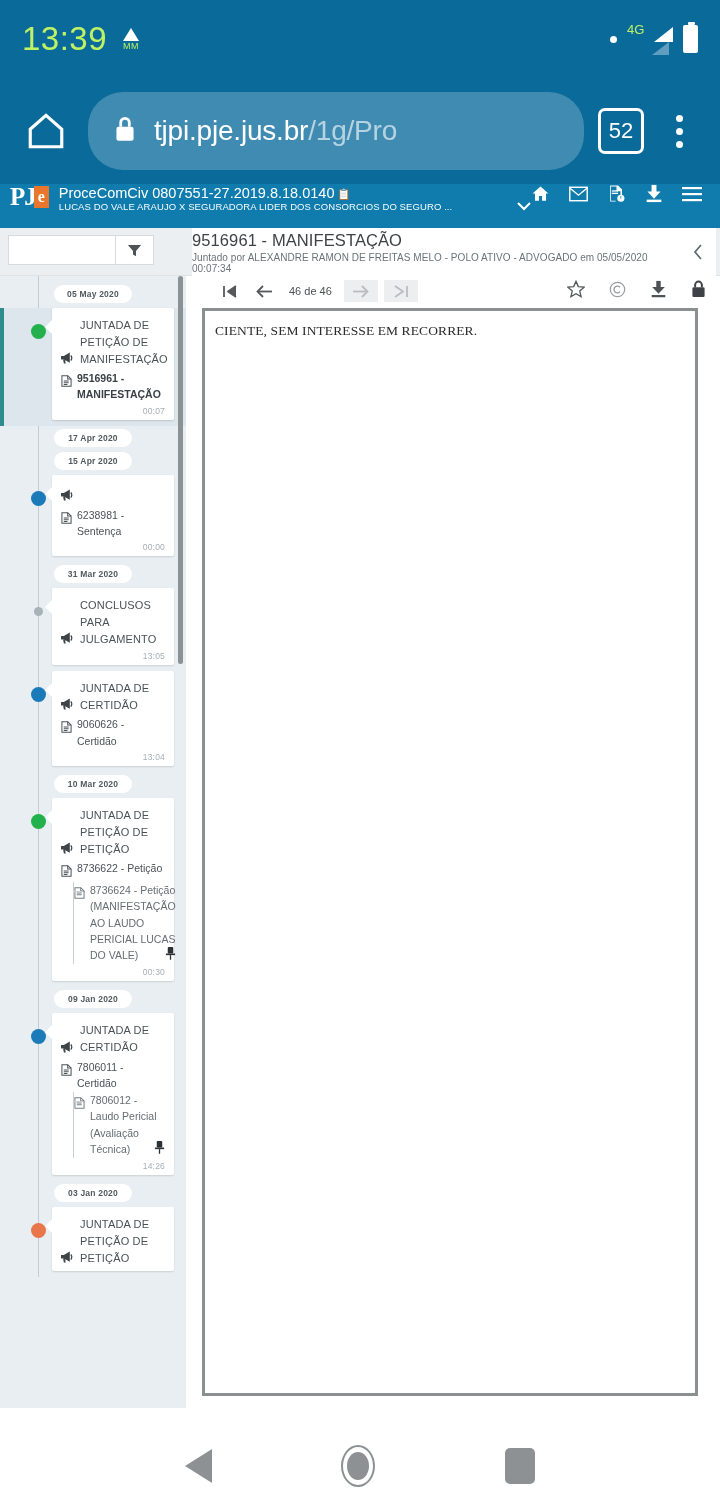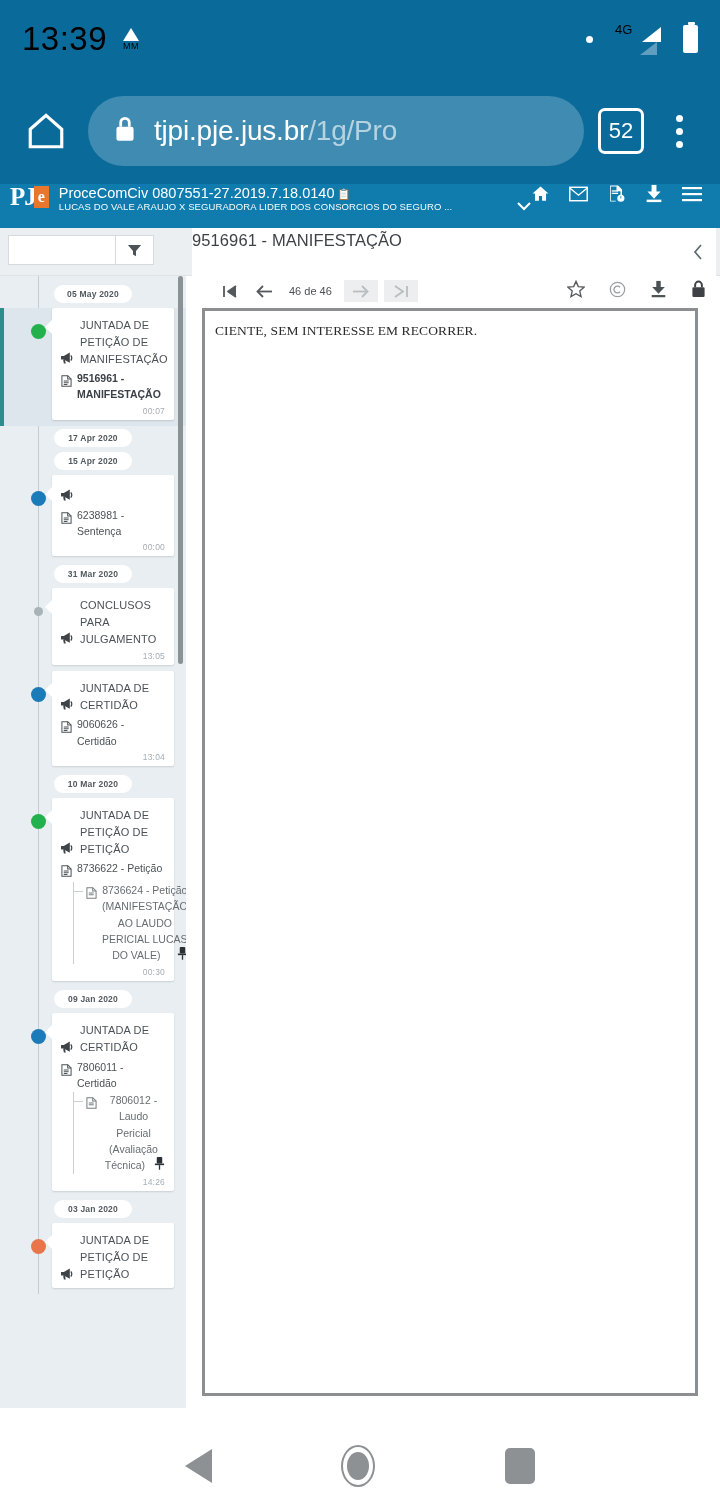--- a/index.html
+++ b/index.html
@@ -6,30 +6,30 @@
   html, body {
     width: 720px; height: 1512px;
     font-family: "Liberation Sans", sans-serif;
     background: #ffffff; overflow: hidden;
   }
   #app { position: relative; width: 720px; height: 1512px; }
 
   
   .statusbar {
     position: absolute; left: 0; top: 0; width: 720px; height: 78px;
-    background: #0a6b9b; color: #000000;
+    background: #0a6b9b; color: #bef264;
     display: flex; align-items: center; padding: 0 22px;
   }
   .sb-time { font-size: 33px; letter-spacing: .5px; font-weight: 400; }
   .sb-mm { margin-left: 16px; display: flex; flex-direction: column;
            align-items: center; line-height: 1; }
   .sb-mm .tri { width: 0; height: 0; border-left: 8px solid transparent;
                 border-right: 8px solid transparent; border-bottom: 13px solid #fff; }
   .sb-mm .mm { font-size: 9px; letter-spacing: .5px; margin-top: 1px; }
-  .sb-right { margin-left: auto; display: flex; align-items: center; gap: 22px; }
+  .sb-right { margin-left: auto; display: flex; align-items: center; gap: 10px; }
   .sb-dot { width: 7px; height: 7px; border-radius: 50%; background: #fff; }
   .sb-sig { position: relative; width: 46px; height: 34px; }
   .sb-sig .g4 { position: absolute; left: 0; top: 0; font-size: 13px; }
   .sb-sig .bar1 { position: absolute; right: 0; top: 5px; width: 0; height: 0;
     border-left: 19px solid transparent; border-bottom: 15px solid #fff; }
   .sb-sig .bar2 { position: absolute; right: 4px; top: 20px; width: 0; height: 0;
     border-left: 17px solid transparent; border-bottom: 13px solid transparent;
     border-bottom-color: rgba(255,255,255,.35); }
   .sb-batt { width: 15px; height: 28px; border: 2px solid #fff; border-radius: 2px;
     position: relative; background: #fff; }
@@ -37,21 +37,21 @@
     width: 7px; height: 3px; background: #fff; border-radius: 1px; }
 
   
   .browserbar {
     position: absolute; left: 0; top: 78px; width: 720px; height: 106px;
     background: #0a6b9b; display: flex; align-items: center; padding: 0 18px;
   }
   .home-btn { width: 56px; height: 56px; display: flex; align-items: center;
               justify-content: center; }
   .omnibox {
-    flex: 1; height: 70px; margin: 0 14px; border-radius: 35px;
+    flex: 1; height: 78px; margin: 0 14px; border-radius: 35px;
     background: rgba(255,255,255,.22); display: flex; align-items: center;
     padding: 0 24px; overflow: hidden;
   }
   .omnibox .lock { margin-right: 16px; flex: 0 0 auto; }
   .url { font-size: 28px; color: #fff; white-space: nowrap; letter-spacing: -.2px; }
   .url .dim { color: rgba(255,255,255,.62); }
   .tabs-btn { width: 46px; height: 46px; border: 3px solid #fff; border-radius: 7px;
     display: flex; align-items: center; justify-content: center;
     font-size: 22px; color: #fff; font-weight: 500; flex: 0 0 auto; }
   .kebab { width: 46px; display: flex; flex-direction: column; align-items: center;
@@ -124,22 +124,22 @@
     position: relative; box-shadow: 0 1px 2px rgba(0,0,0,.13); }
   .card:before { content: ""; position: absolute; left: -7px; top: 12px;
     width: 0; height: 0; border-top: 7px solid transparent;
     border-bottom: 7px solid transparent; border-right: 7px solid #fff; }
   .ev-line { display: flex; align-items: flex-end; gap: 6px; }
   .ev-title { font-size: 11px; color: #4a5156; line-height: 1.55;
     letter-spacing: .15px; }
   .doc-line { display: flex; align-items: flex-start; gap: 5px; margin-top: 2px; }
   .doc-line .dtxt { font-size: 10.5px; color: #4a5156; line-height: 1.55; }
   .doc-line.bold .dtxt { font-weight: bold; color: #3a4045; }
-  .child { margin-left: 12px; margin-top: 1px; padding-left: 12px;
-    border-left: 1px solid #c9d0d4; position: relative; text-align: center; }
+  .child { margin-left: 12px; margin-top: 1px; 
+    border-left: 1px solid #c9d0d4; position: relative; }
   .child:before { content: ""; position: absolute; left: 0; top: 9px; width: 9px;
     height: 1px; background: #c9d0d4; }
   .child-row { display: flex; align-items: flex-start; gap: 5px; }
   .child .ctxt { font-size: 10.5px; color: #666d72; line-height: 1.55; }
   .pin { float: right; margin-left: 6px; }
   .time { text-align: right; font-size: 8.5px; color: #a6aeb3; margin-top: 3px;
     letter-spacing: .2px; }
   .tl-scroll { position: absolute; right: 3px; top: 0; width: 5px; height: 388px;
     background: #8b9296; border-radius: 3px; }
 
@@ -216,21 +216,21 @@
         <i></i>
       </span>
   </div>
 
   <div class="pje-header">
     <span class="pje-logo">
       <span class="pj">PJ</span>
       <span class="e">e</span>
     </span>
     <span class="case-block">
-      <span class="case-title"><span>ProceComCiv 0807551-27.2019.7.18.0140</span><span class="clip">📋</span></span>
+      <span class="case-title"><span>ProceComCiv 0807551-27.2019.8.18.0140</span><span class="clip">📋</span></span>
       <div class="case-parties">LUCAS DO VALE ARAUJO X SEGURADORA LIDER DOS CONSORCIOS DO SEGURO ...</div>
     </span>
     <span class="case-caret">
       <svg width="14" height="10" viewBox="0 0 14 10">
           <path d="M1 2 L7 8 L13 2" stroke="#fff" stroke-width="2" fill="none"></path>
         </svg>
     </span>
     <span class="hdr-icons">
       <span>
         <svg width="19" height="19" viewBox="0 0 24 24" fill="#fff">
@@ -274,20 +274,21 @@
       <input class="filter-input" type="text" placeholder="" style="">
       <span class="filter-btn">
         <svg width="15" height="15" viewBox="0 0 16 16" fill="#4c5256">
             <path d="M1 2 h14 l-5.4 6.4 V14 l-3.2 -1.8 V8.4 Z"></path>
           </svg>
       </span>
     </div>
     <span class="collapse-left" style="font-size:0">chevron-left-icon</span>
     <div class="doc-head">
       <div class="doc-title">9516961 - MANIFESTAÇÃO</div>
+      <div class="doc-sub">Juntado por ALEXANDRE RAMON DE FREITAS MELO - POLO ATIVO - ADVOGADO em 05/05/2020 00:07:34</div>
     </div>
     <span class="collapse-right">
       <svg width="10" height="16" viewBox="0 0 10 16" fill="none" stroke="#5c6b73" stroke-width="1.7">
           <path d="M8 1 L2 8 L8 15"></path>
         </svg>
     </span>
   </div>
 
   <div class="timeline">
     <div class="tl-inner" id="tl-inner">

